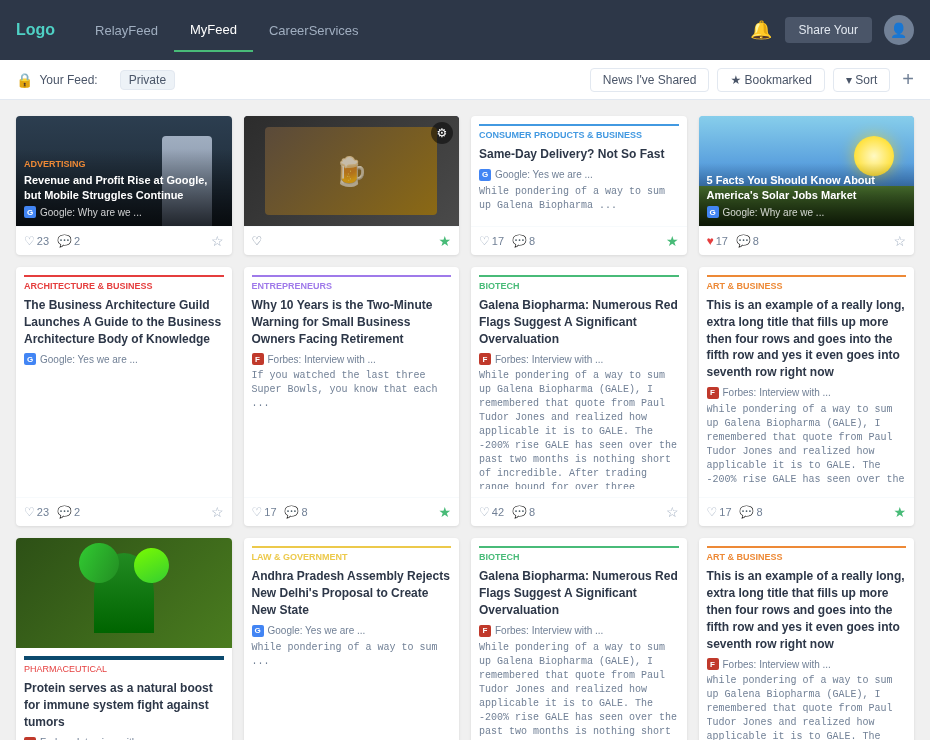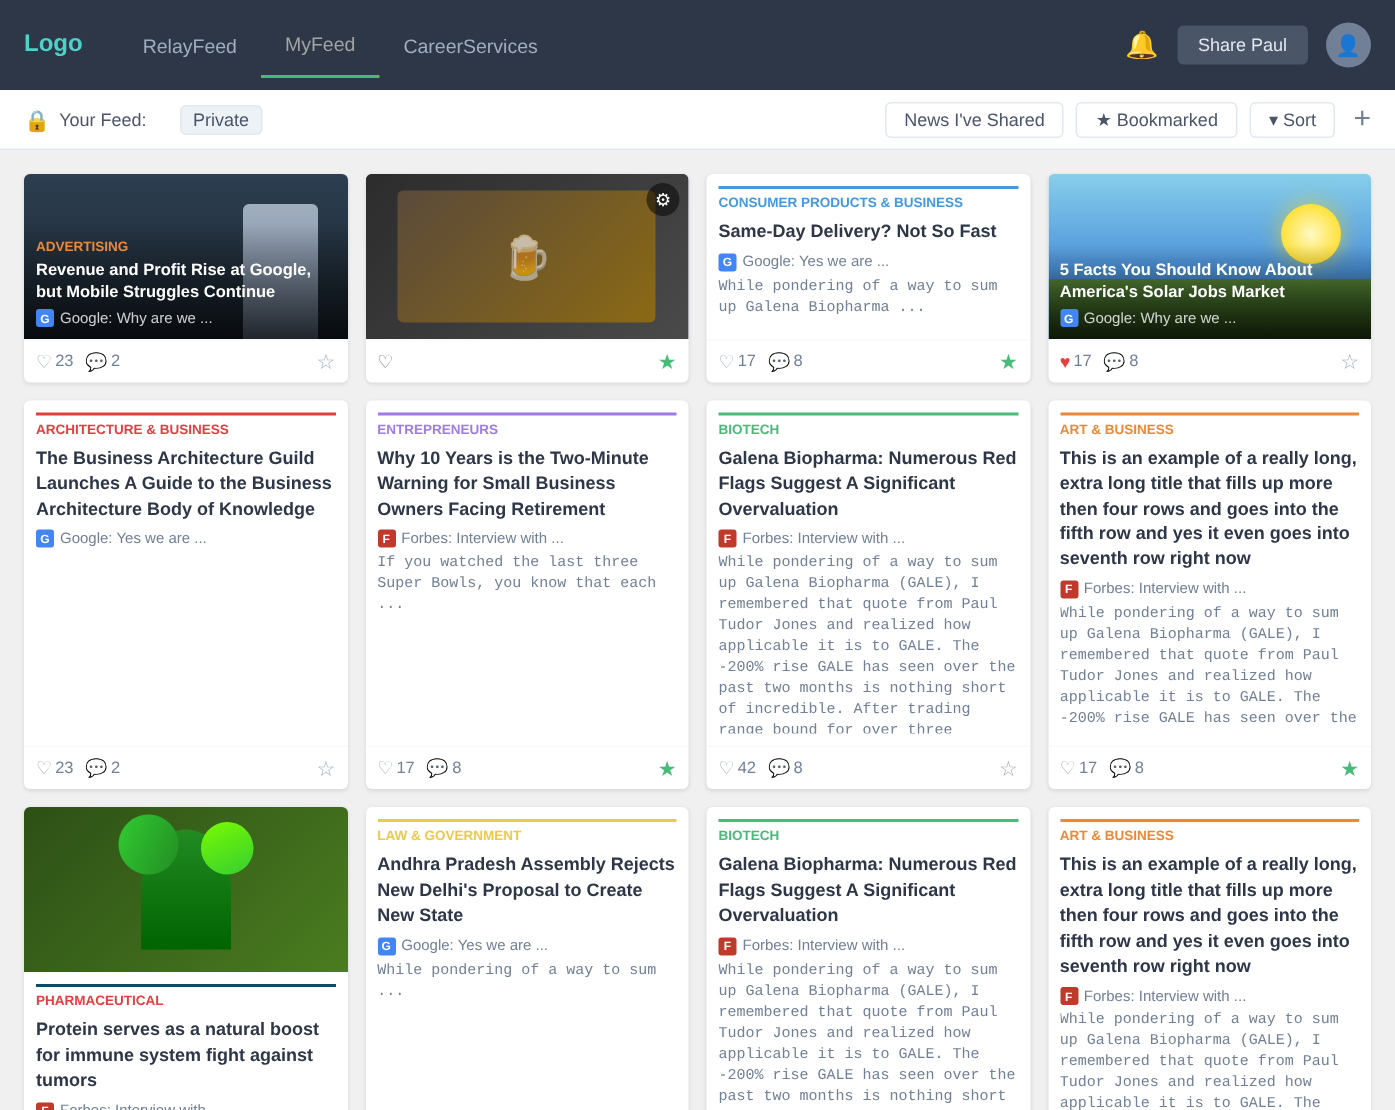--- a/index.html
+++ b/index.html
@@ -3,21 +3,21 @@
   <meta charset="utf-8">
   <style>
     * { box-sizing: border-box; margin: 0; padding: 0; }
     body { font-family: Arial, sans-serif; background: #f0f0f0; width: 930px; min-height: 740px; }
 
     
     .nav { background: #2d3748; display: flex; align-items: center; height: 60px; padding: 0 16px; }
     .nav-logo { color: #4fd1c5; font-weight: bold; font-size: 16px; margin-right: 24px; }
     .nav-links { display: flex; gap: 0; flex: 1; }
     .nav-link { color: #a0aec0; font-size: 13px; padding: 0 16px; height: 44px; display: flex; align-items: center; cursor: pointer; text-decoration: none; }
-    .nav-link.active { color: #a3a3a3; border-bottom: 2px solid #48bb78; }
+    .nav-link.active { color: #ffffff; border-bottom: 2px solid #48bb78; }
     .nav-right { display: flex; align-items: center; gap: 12px; margin-left: auto; }
     .nav-bell { color: #a0aec0; font-size: 18px; cursor: pointer; }
     .share-news-btn { background: #4a5568; color: #e2e8f0; border: none; padding: 6px 14px; border-radius: 4px; font-size: 12px; cursor: pointer; }
     .nav-avatar { width: 30px; height: 30px; border-radius: 50%; background: #718096; overflow: hidden; display: flex; align-items: center; justify-content: center; color: #fff; font-size: 14px; }
 
     
     .toolbar { background: #fff; display: flex; align-items: center; height: 40px; padding: 0 16px; border-bottom: 1px solid #e2e8f0; }
     .feed-label { display: flex; align-items: center; gap: 6px; font-size: 12px; color: #4a5568; }
     .feed-label .lock { font-size: 14px; color: #718096; }
     .feed-badge { background: #edf2f7; border: 1px solid #e2e8f0; border-radius: 4px; padding: 2px 8px; font-size: 12px; color: #4a5568; cursor: pointer; margin-left: 16px; }
@@ -75,21 +75,21 @@
 
 <nav class="nav">
   <span class="nav-logo">Logo</span>
   <div class="nav-links">
     <a class="nav-link">RelayFeed</a>
     <a class="nav-link active">MyFeed</a>
     <a class="nav-link">CareerServices</a>
   </div>
   <div class="nav-right">
     <span class="nav-bell">🔔</span>
-    <button class="share-news-btn">Share Paul</button>
+    <button class="share-news-btn">Share Your</button>
     <div class="nav-avatar">👤</div>
   </div>
 </nav>
 
 <div class="toolbar">
   <div class="feed-label">
     <span class="lock">🔒</span>
     <span>Your Feed:</span>
     <span class="feed-badge">Private</span>
   </div>
@@ -291,21 +291,21 @@
   </div>
 
   <div class="card">
     <div class="card-img-placeholder" style="height:110px;background:linear-gradient(135deg,#2d5016,#4a7c1f);display:flex;align-items:center;justify-content:center;overflow:hidden;">
       <div style="width:60px;height:80px;background:linear-gradient(180deg,#228b22,#006400);border-radius:50% 50% 0 0;position:relative;">
         <div style="position:absolute;top:-10px;left:-15px;width:40px;height:40px;background:linear-gradient(135deg,#32cd32,#228b22);border-radius:50%;transform:rotate(-20deg);"></div>
         <div style="position:absolute;top:-5px;right:-15px;width:35px;height:35px;background:linear-gradient(135deg,#7cfc00,#32cd32);border-radius:50%;transform:rotate(20deg);"></div>
       </div>
     </div>
     <div class="card-body">
-      <div class="card-category cat-pharma" style="font-size:9px;font-weight:bold;color:#e53e3e;border-top:2px solid #0c4a6e;padding-top:4px;margin-bottom:4px;">PHARMACEUTICAL</div>
+      <div class="card-category cat-pharma" style="font-size:9px;font-weight:normal;color:#e53e3e;border-top:4px solid #0c4a6e;padding-top:4px;margin-bottom:4px;">PHARMACEUTICAL</div>
       <div class="card-title" style="font-size:12px;font-weight:bold;color:#2d3748;line-height:1.4;">Protein serves as a natural boost for immune system fight against tumors</div>
       <div class="card-source">
         <span class="source-icon source-forbes">F</span>
         <span class="source-text">Forbes: Interview with ...</span>
       </div>
     </div>
 
   </div>
 
   <div class="card">

